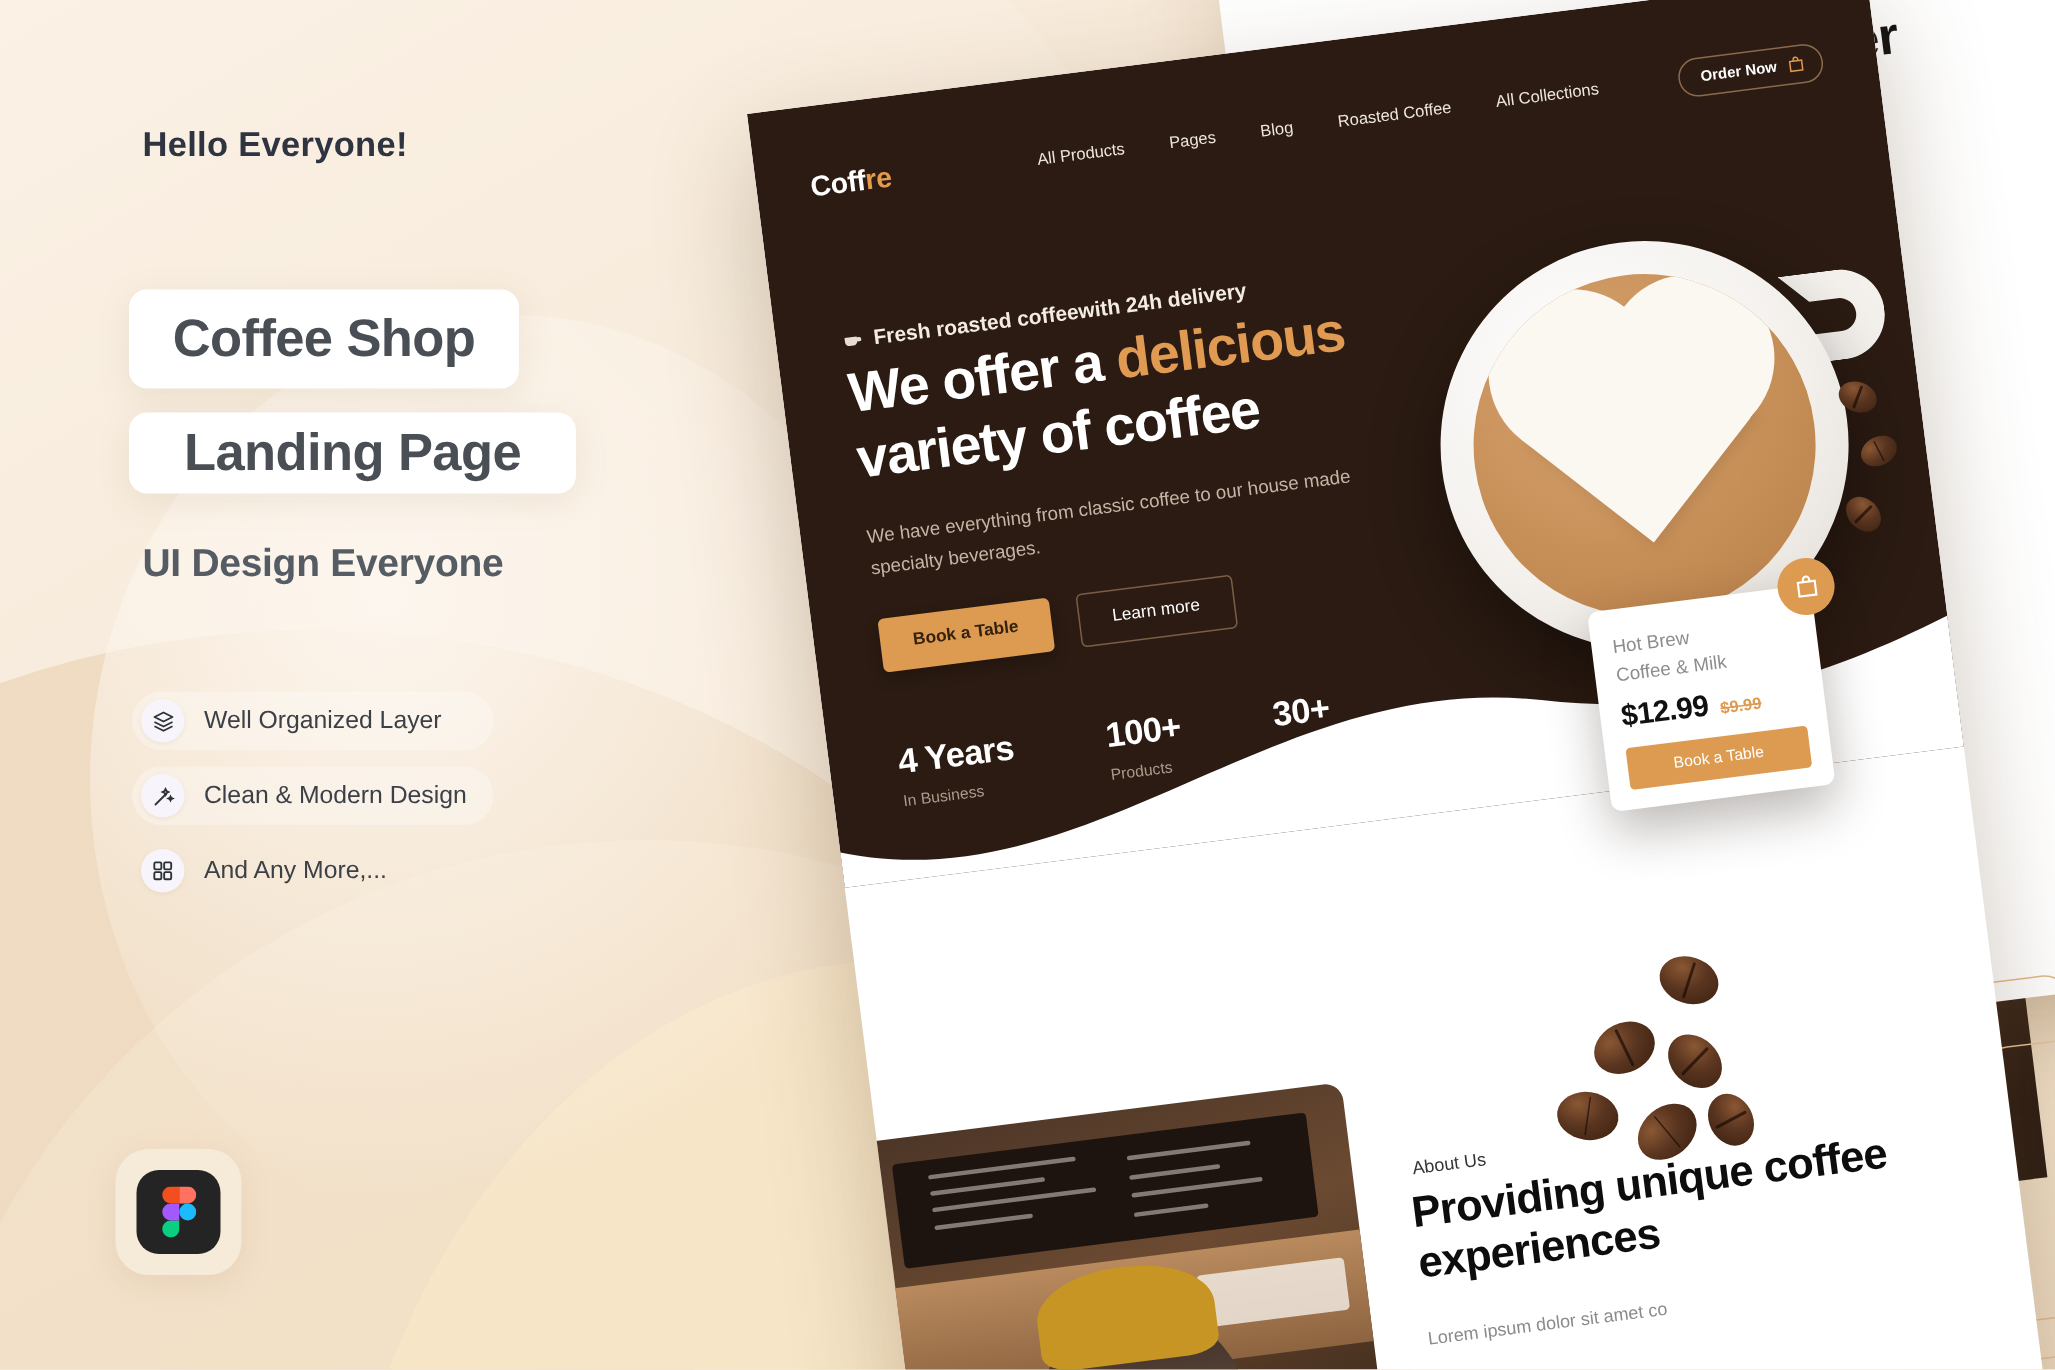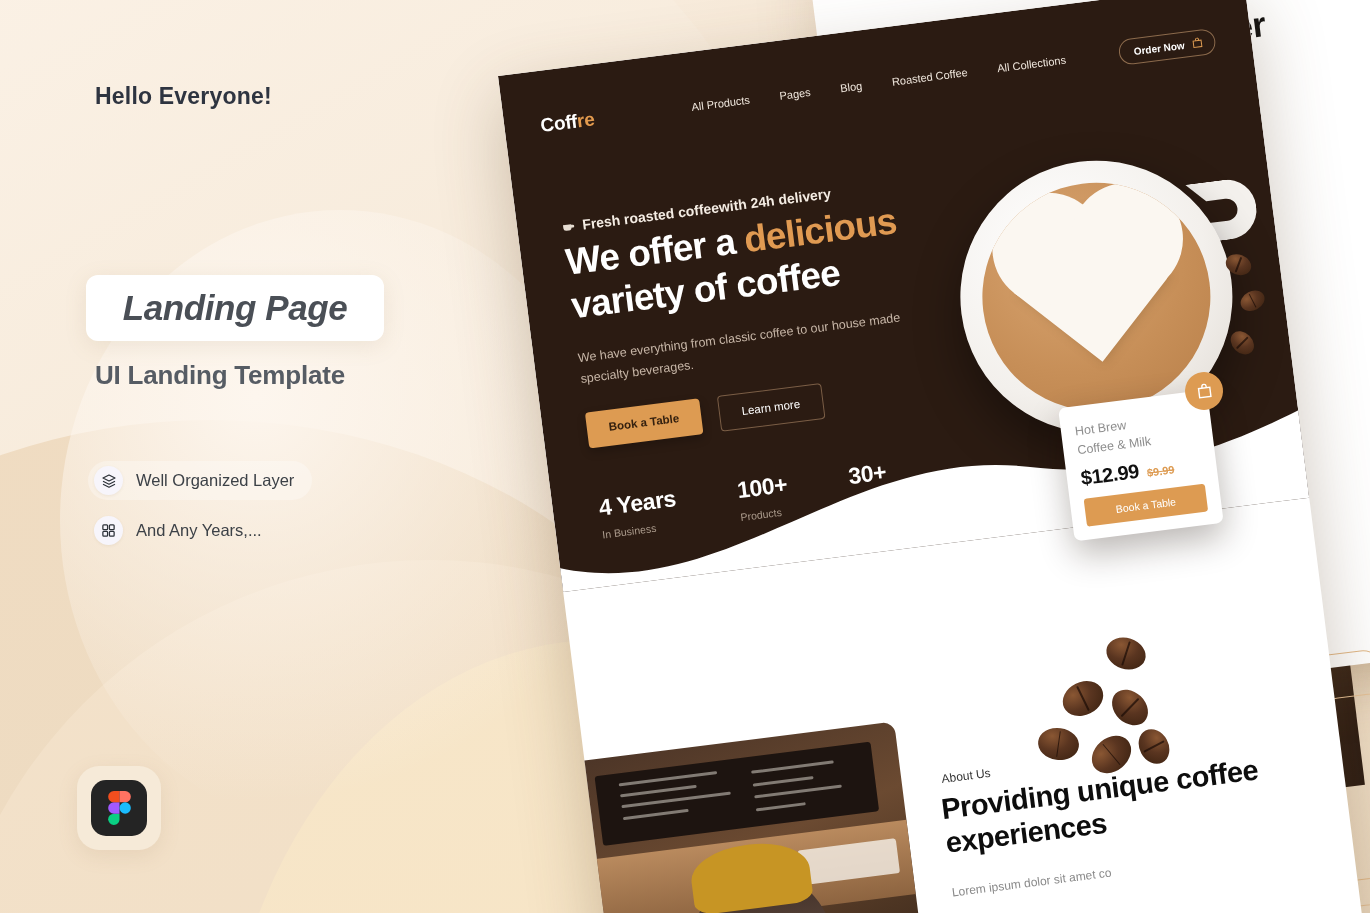--- a/index.html
+++ b/index.html
@@ -24,21 +24,21 @@
   .blob-e { width:560px; height:620px; left:60px; top:210px;
             background:radial-gradient(circle at 35% 30%,#fdf6ee 0%,rgba(253,246,238,0) 72%); }
 
   
   .hello { position:absolute; left:95px; top:83px; font-size:23px; font-weight:700;
            color:#2e3440; letter-spacing:.2px; }
   .title-chip { position:absolute; background:#fff; border-radius:12px;
                 box-shadow:0 5px 22px rgba(150,120,85,.13);
                 display:flex; align-items:center; justify-content:center; }
   .chip-1 { left:86px; top:193px; width:260px; height:66px; }
-  .chip-2 { left:86px; top:275px; width:298px; height:66px;font-style:italic; }
+  .chip-2 { left:86px; top:275px; width:298px; height:54px; }
   .title-chip span { font-size:35px; font-weight:800; color:#4a4f56; letter-spacing:-.4px; }
   .subtitle { position:absolute; left:95px; top:360px; font-size:26px; font-weight:700;
               color:#565c64; letter-spacing:-.2px; }
 
   
   .features { position:absolute; left:88px; top:461px; display:flex; flex-direction:column; gap:11px; }
   .feature { display:flex; align-items:center; gap:13px; height:39px; padding:0 18px 0 6px;
              border-radius:22px; }
   .feature.glow { background:rgba(255,255,255,.30); }
   .feat-ico { width:29px; height:29px; border-radius:50%; background:#f7f5fb;
@@ -208,46 +208,59 @@
 <div id="stage">
 
   <div class="blob blob-a"></div>
   <div class="blob blob-b"></div>
   <div class="blob blob-c"></div>
   <div class="blob blob-d"></div>
   <div class="blob blob-e"></div>
 
   <div class="hello">Hello Everyone!</div>
 
+  <div class="title-chip chip-1">
+    <span>Coffee Shop</span>
+  </div>
   <div class="title-chip chip-2">
     <span>Landing Page</span>
   </div>
-  <div class="subtitle">UI Landing Template</div>
+  <div class="subtitle">UI Design Everyone</div>
 
   <div class="features">
     <div class="feature glow">
       <span class="feat-ico">
         <svg width="16" height="16" viewBox="0 0 24 24" fill="none" stroke="#2c3138" stroke-width="1.8" stroke-linejoin="round">
           <path d="M12 3 3 7.5 12 12l9-4.5L12 3z"></path>
             <path d="M3 12.5 12 17l9-4.5"></path>
             <path d="M3 16.8 12 21.3l9-4.5"></path>
         </svg>
       </span>
       <span class="feat-label">Well Organized Layer</span>
     </div>
+    <div class="feature glow">
+      <span class="feat-ico">
+        <svg width="16" height="16" viewBox="0 0 24 24" fill="none" stroke="#2c3138" stroke-width="1.8" stroke-linecap="round">
+          <path d="M4 20 15 9"></path>
+            <path d="M14 4.5l1 2 2 1-2 1-1 2-1-2-2-1 2-1 1-2z"></path>
+            <path d="M19 12l.7 1.4 1.4.6-1.4.6-.7 1.4-.7-1.4-1.4-.6 1.4-.6.7-1.4z"></path>
+        </svg>
+      </span>
+      <span class="feat-label">Clean &amp; Modern Design</span>
+    </div>
     <div class="feature">
       <span class="feat-ico">
         <svg width="15" height="15" viewBox="0 0 24 24" fill="none" stroke="#2c3138" stroke-width="2">
           <rect x="3" y="3" width="7.5" height="7.5" rx="1.4"></rect>
             <rect x="13.5" y="3" width="7.5" height="7.5" rx="1.4"></rect>
           <rect x="3" y="13.5" width="7.5" height="7.5" rx="1.4"></rect>
             <rect x="13.5" y="13.5" width="7.5" height="7.5" rx="1.4"></rect>
         </svg>
       </span>
-      <span class="feat-label">And Any Years,...</span>
+      <span class="feat-label">And Any More,...</span>
     </div>
   </div>
 
   <div class="figma-plate">
     <div class="figma-sq">
       <svg width="23" height="34" viewBox="0 0 38 57">
         <path d="M9.5 57c5.25 0 9.5-4.25 9.5-9.5V38H9.5a9.5 9.5 0 1 0 0 19z" fill="#0ACF83"></path>
         <path d="M0 28.5A9.5 9.5 0 0 1 9.5 19H19v19H9.5A9.5 9.5 0 0 1 0 28.5z" fill="#A259FF"></path>
         <path d="M0 9.5A9.5 9.5 0 0 1 9.5 0H19v19H9.5A9.5 9.5 0 0 1 0 9.5z" fill="#F24E1E"></path>
         <path d="M19 0h9.5a9.5 9.5 0 1 1 0 19H19V0z" fill="#FF7262"></path>

